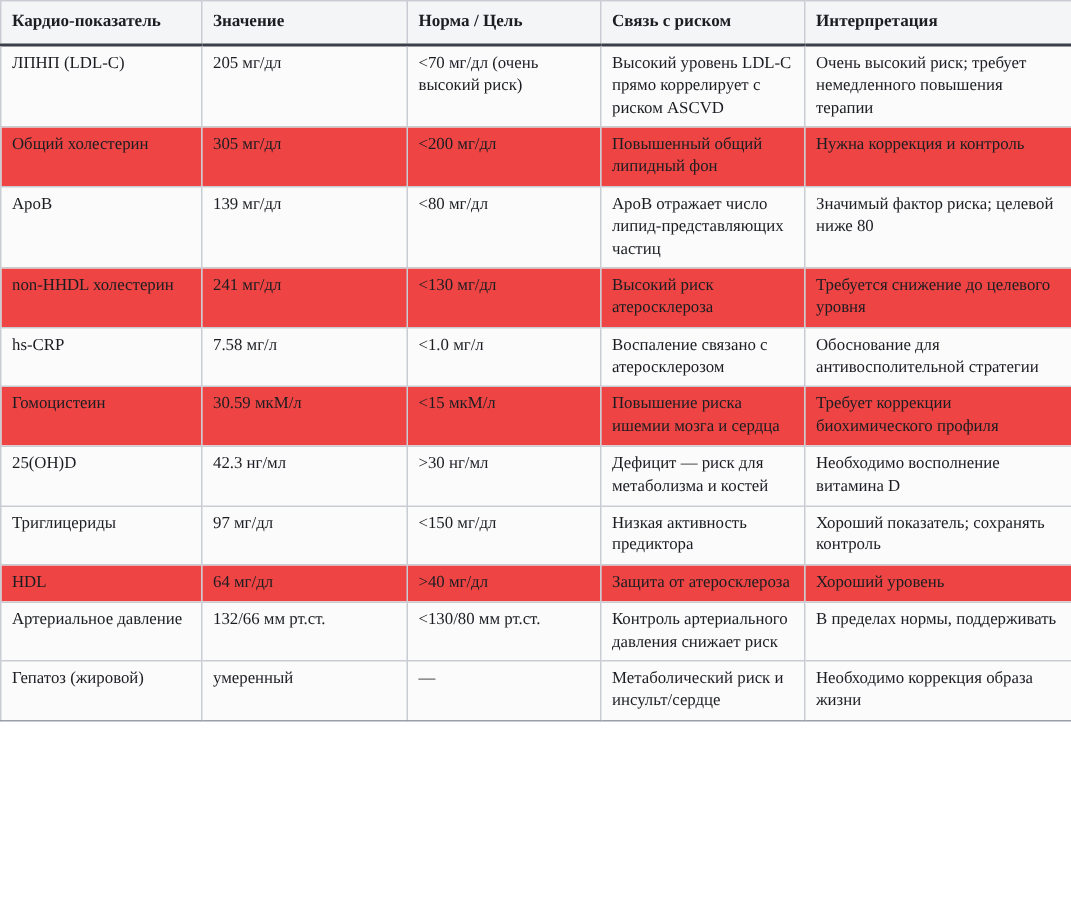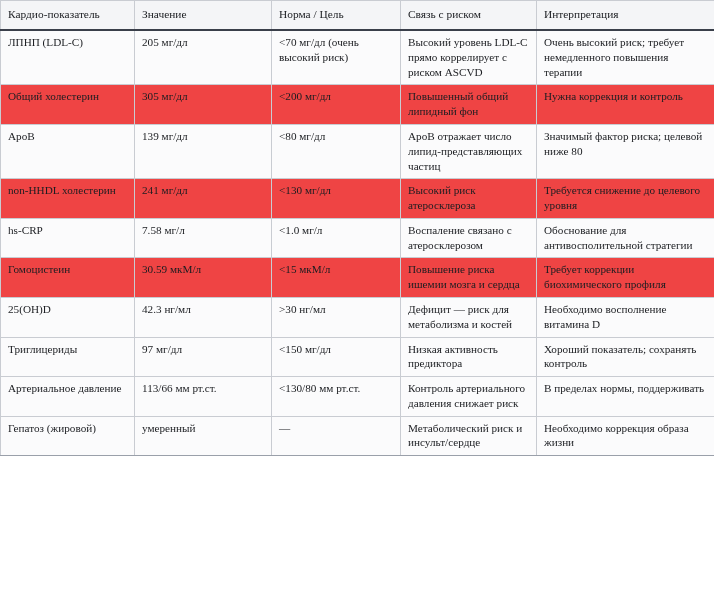--- a/index.html
+++ b/index.html
@@ -38,21 +38,21 @@
     word-wrap: break-word;
     overflow-wrap: break-word;
     hyphens: none;
   }
   #cardio-table th:first-child,
   #cardio-table td:first-child {
     border-left: 1px solid #c9ccd2;
   }
   #cardio-table thead th {
     background: #f4f5f7;
-    font-weight: normal;
+    font-weight: bold;
     font-size: 11.4px;
     border-bottom: 2px solid #3a3f4a;
     border-top: 1px solid #c9ccd2;
     padding-top: 6px;
     padding-bottom: 7px;
     white-space: nowrap;
     margin-top: 17px;
   }
   #cardio-table tbody tr.row-even td { background: #fbfbfc; }
   #cardio-table tbody tr.row-odd  td { background: #ef4444; }
@@ -128,23 +128,30 @@
         <td>Дефицит — риск для метаболизма и костей</td>
         <td>Необходимо восполнение витамина D</td>
       </tr>
       <tr class="row-even">
         <td>Триглицериды</td>
         <td>97 мг/дл</td>
         <td>&lt;150 мг/дл</td>
         <td>Низкая активность предиктора</td>
         <td>Хороший показатель; сохранять контроль</td>
       </tr>
+      <tr class="row-odd">
+        <td>HDL</td>
+        <td>64 мг/дл</td>
+        <td>&gt;40 мг/дл</td>
+        <td>Защита от атеросклероза</td>
+        <td>Хороший уровень</td>
+      </tr>
       <tr class="row-even">
         <td>Артериальное давление</td>
-        <td>113/66 мм рт.ст.</td>
+        <td>132/66 мм рт.ст.</td>
         <td>&lt;130/80 мм рт.ст.</td>
         <td>Контроль артериального давления снижает риск</td>
         <td>В пределах нормы, поддерживать</td>
       </tr>
       <tr class="row-even">
         <td>Гепатоз (жировой)</td>
         <td>умеренный</td>
         <td>—</td>
         <td>Метаболический риск и инсульт/сердце</td>
         <td>Необходимо коррекция образа жизни</td>

